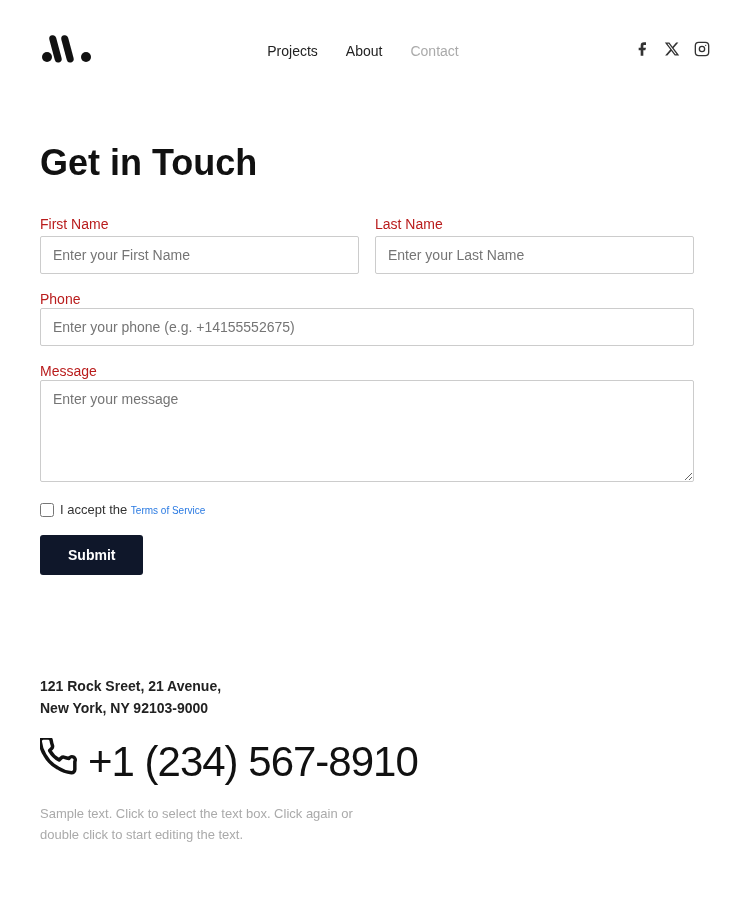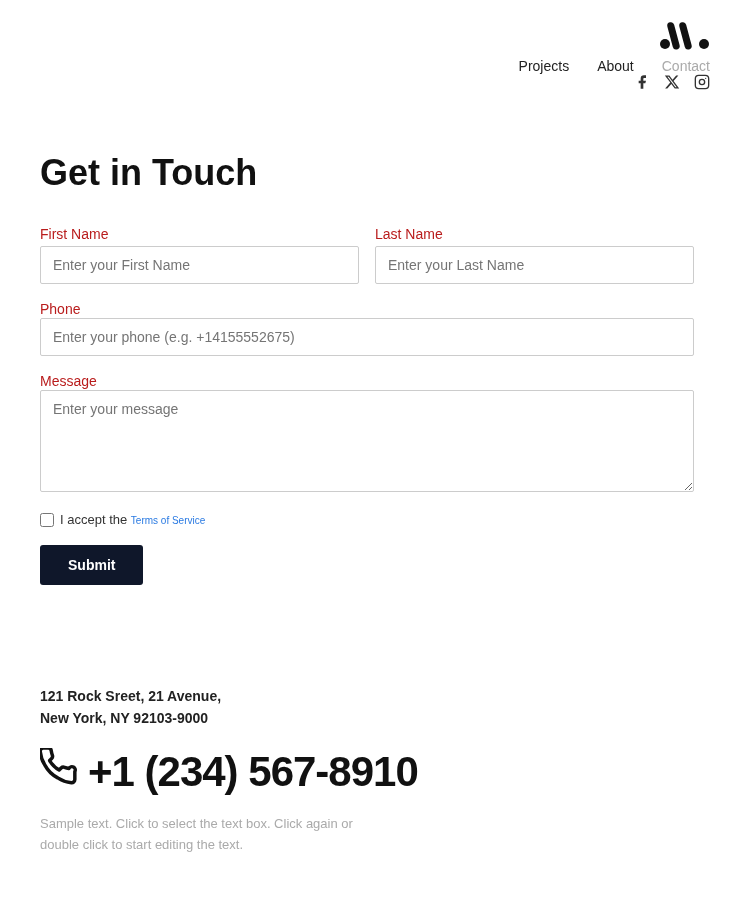--- a/index.html
+++ b/index.html
@@ -1,25 +1,24 @@
 <!DOCTYPE html>
 <html><head>
   <meta charset="utf-8">
   <style>
     * { box-sizing: border-box; margin: 0; padding: 0; }
     body { font-family: Arial, Helvetica, sans-serif; background: #fff; color: #222; width: 750px; min-height: 900px; }
 
     
     header {
       display: flex;
-      align-items: flex-end;
+      align-items: center;
       justify-content: space-between;
-      padding: 18px 40px;
+      padding: 31px 40px;
       border-bottom: none;
-      flex-direction: column;
     }
     .logo-svg {
       width: 52px;
       height: 36px;
     }
     nav { display: flex; gap: 28px; align-items: center; }
     nav a {
       text-decoration: none;
       color: #222;
       font-size: 14px;
@@ -66,21 +65,21 @@
       font-weight: 600;
       border-radius: 3px;
       cursor: pointer;
     }
 
     
     .contact-info { padding: 40px 40px 50px 40px; }
     .address { font-size: 14px; font-weight: 700; line-height: 1.6; margin-bottom: 18px; }
     .phone-row { display: flex; align-items: center; gap: 10px; margin-bottom: 18px; }
     .phone-icon { font-size: 36px; color: #111; }
-    .phone-number { font-size: 42px; font-weight: 700; color: #111; letter-spacing: -1px; }
+    .phone-number { font-size: 42px; font-weight: 400; color: #111; letter-spacing: -1px; }
     .sample-text { font-size: 13px; color: #aaa; line-height: 1.6; max-width: 340px; }
 
     
     .logo-dot { fill: #111; }
   </style>
 </head>
 <body>
 
 <header>
   <div>

